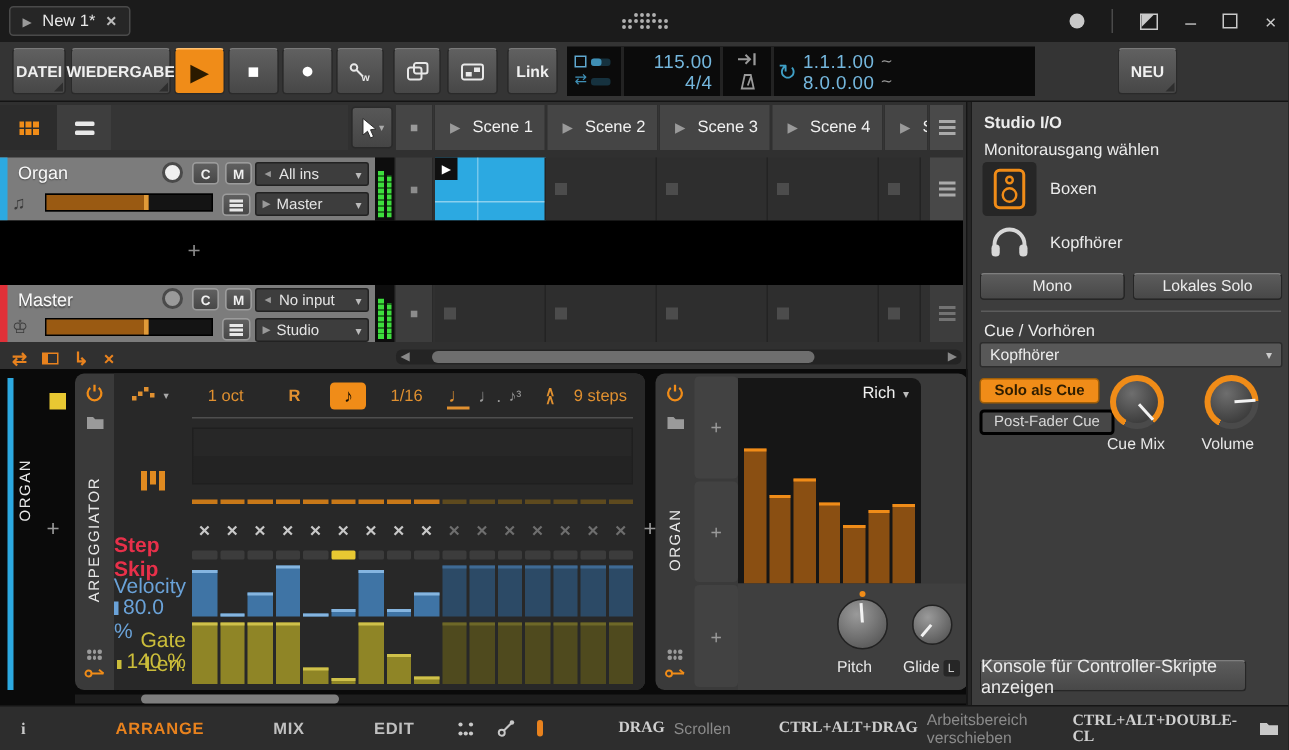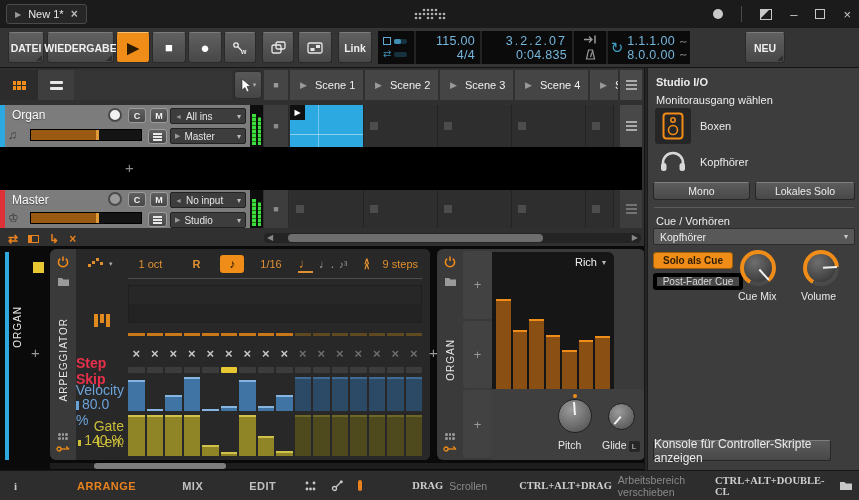--- a/index.html
+++ b/index.html
@@ -165,21 +165,21 @@
 .boxicon{position:absolute;left:7px;top:40px;width:36px;height:36px;background:#262626;border-radius:3px;display:flex;align-items:center;justify-content:center;}
 .lbl-boxen{position:absolute;left:52px;top:52px;}
 .hpicon{position:absolute;left:11px;top:82px;}
 .lbl-kopf{position:absolute;left:52px;top:88px;}
 .iobtn{position:absolute;height:18px;background:linear-gradient(#5c5c5c,#484848);border:1px solid #262626;border-top-color:#7e7e7e;border-radius:3px;display:flex;align-items:center;justify-content:center;font-size:10.5px;color:#ececec;}
 .iodivider{position:absolute;left:6px;top:139px;width:200px;height:1px;background:#5c5c5c;}
 .lbl-cue{position:absolute;left:8px;top:147px;}
 .cuedd{position:absolute;left:5px;top:160px;width:202px;height:17px;background:#585858;border:1px solid #2c2c2c;border-radius:2px;display:flex;align-items:center;padding:0 6px;font-size:10.5px;}
 .cuedd .car{margin-left:auto;color:#ccc;font-size:8px;}
 .solocue{position:absolute;left:5px;top:184px;width:80px;height:17px;background:#f08c18;border:1px solid #a05f08;border-radius:3px;color:#2e1d00;font-weight:bold;font-size:10px;display:flex;align-items:center;justify-content:center;}
-.postfader{position:absolute;left:5px;top:205px;width:90px;height:17px;background:#474747;border:4px solid #000000;border-radius:3px;color:#d8d8d8;font-size:10px;display:flex;align-items:center;justify-content:center;}
+.postfader{position:absolute;left:5px;top:205px;width:90px;height:17px;background:#474747;border:2px solid #000000;border-radius:3px;color:#d8d8d8;font-size:10px;display:flex;align-items:center;justify-content:center;}
 .ringknob{position:absolute;width:36px;height:36px;border-radius:50%;}
 .ringknob .inner{position:absolute;left:4px;top:4px;width:28px;height:28px;border-radius:50%;background:radial-gradient(circle at 38% 30%,#6e6e6e,#3e3e3e 75%);}
 .klabel{position:absolute;font-size:10.5px;color:#e8e8e8;}
 .konsole{position:absolute;left:5px;top:372px;width:178px;height:21px;background:linear-gradient(#5c5c5c,#484848);border:1px solid #262626;border-top-color:#7e7e7e;border-radius:3px;display:flex;align-items:center;justify-content:center;font-size:12px;}
 
 
 #statusbar{position:absolute;left:0;top:470px;width:859px;height:30px;background:#2d2d2d;border-top:1px solid #161616;display:flex;align-items:center;gap:14px;padding:0 14px;color:#c8c8c8;}
 .sb-sep{width:1px;height:16px;background:#555;}
 .view{font-weight:bold;letter-spacing:.5px;color:#c0c0c0;margin-left:32px;}
 .view.active{color:#e8821e;}
@@ -279,24 +279,20 @@
             <span class="mbar f"></span>
           </div>
         <div class="mini-row">
             <span class="marr">⇄</span>
             <span class="mbar"></span>
           </div>
       </div>
       <div class="dcell" style="width:66px;">
         <div class="dval">115.00</div>
         <div class="dval">4/4</div>
-      </div>
-      <div class="dcell" style="width:92px;">
-        <div class="dval" style="letter-spacing:2px;">3.2.2.07</div>
-        <div class="dval">0:04.835</div>
       </div>
       <div class="dcell gicon" style="width:34px;">
         <svg width="14" height="9">
             <path d="M1 4.5 h7 M6 1.5 l3 3 -3 3" stroke="#9a9a9a" stroke-width="1.3" fill="none"></path>
             <line x1="12" y1="0.5" x2="12" y2="8.5" stroke="#9a9a9a" stroke-width="1.5"></line>
           </svg>
         <svg width="11" height="11">
             <path d="M3.5 1 h4 l2 9 h-8 Z" fill="none" stroke="#9a9a9a" stroke-width="1.2"></path>
             <line x1="5.5" y1="8" x2="7.5" y2="2.5" stroke="#9a9a9a" stroke-width="1.2"></line>
           </svg>

